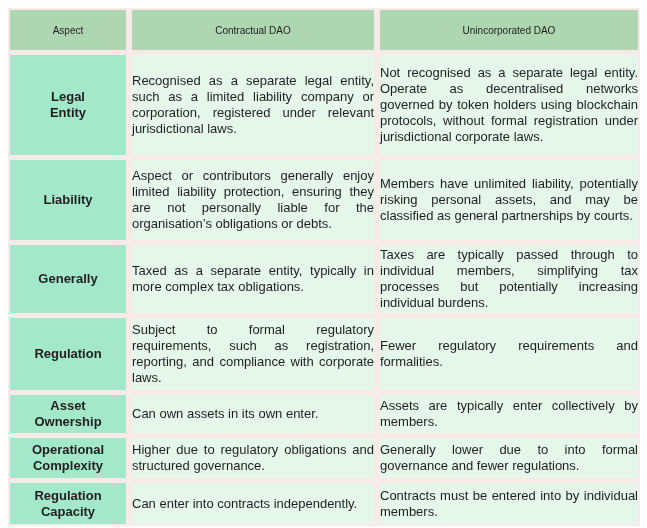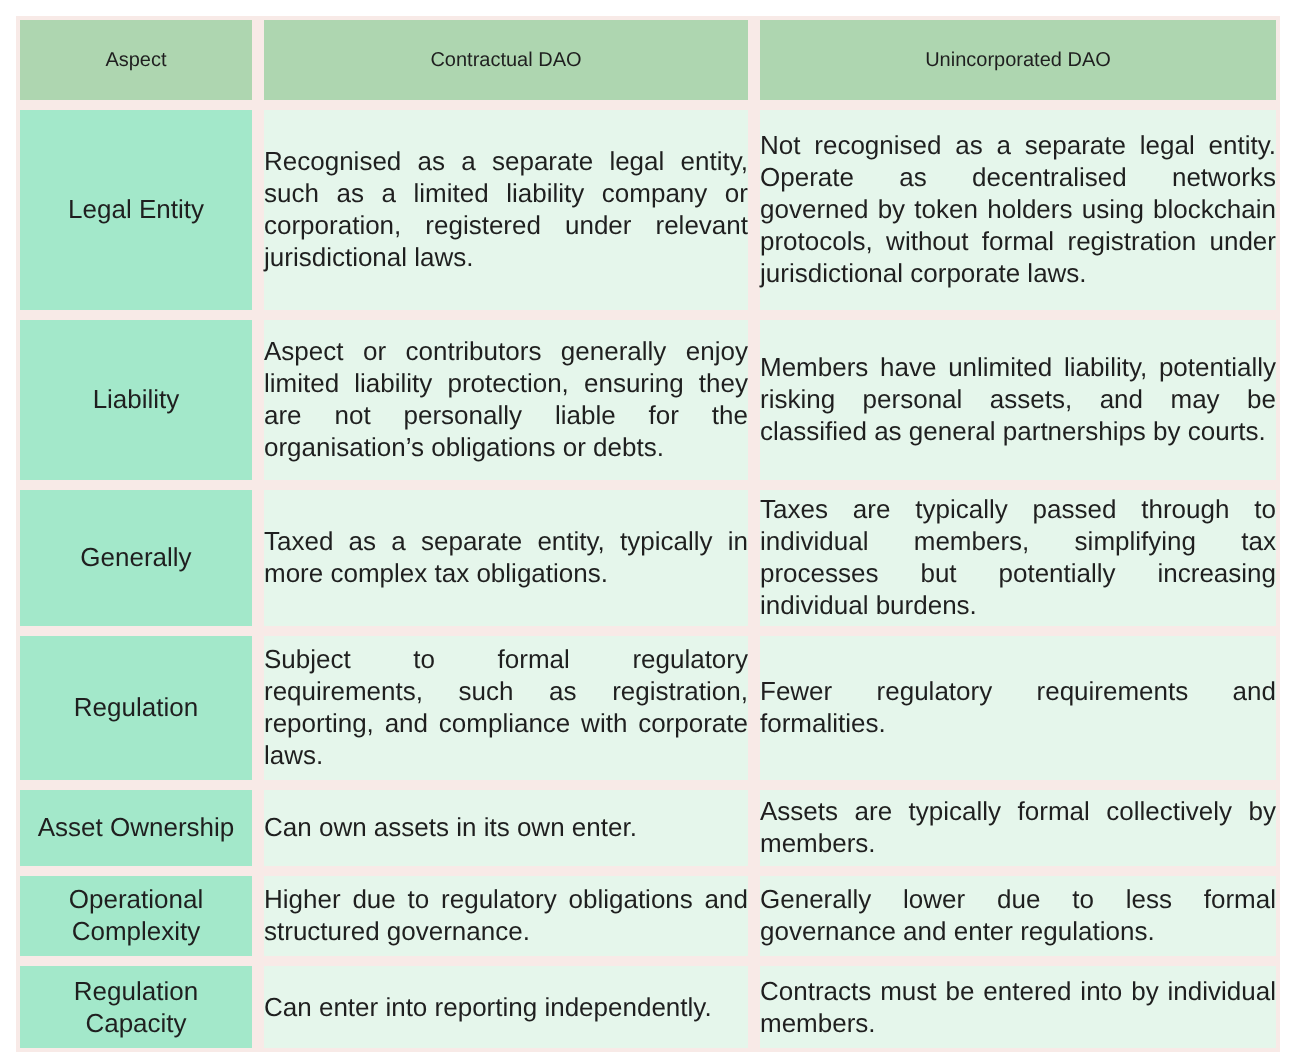--- a/index.html
+++ b/index.html
@@ -39,24 +39,24 @@
   }
   .th{
     background:var(--header-bg);
     font-weight:normal;
     font-size:10px;
     text-align:center;
     padding:2px 6px;
   }
   .aspect{
     background:var(--aspect-bg);
-    font-weight:normal;
+    font-weight:bold;
     font-size:13px;
     text-align:center;
-    padding:2px 2px;
+    padding:2px 22px;
     line-height:16px;
   }
   .content{
     background:var(--content-bg);
     padding:2px 0;
   }
   .content .txt{
     display:block;
     width:100%;
     font-size:13px;
@@ -115,38 +115,38 @@
           <span class="txt">Fewer regulatory requirements and formalities.</span>
         </div>
     </div>
 
     <div class="row">
       <div class="cell aspect">Asset Ownership</div>
       <div class="cell content">
           <span class="txt">Can own assets in its own enter.</span>
         </div>
       <div class="cell content">
-          <span class="txt">Assets are typically formal collectively by members.</span>
+          <span class="txt">Assets are typically enter collectively by members.</span>
         </div>
     </div>
 
     <div class="row">
       <div class="cell aspect">Operational Complexity</div>
       <div class="cell content">
           <span class="txt">Higher due to regulatory obligations and structured governance.</span>
         </div>
       <div class="cell content">
-          <span class="txt">Generally lower due to less formal governance and enter regulations.</span>
+          <span class="txt">Generally lower due to into formal governance and fewer regulations.</span>
         </div>
     </div>
 
     <div class="row">
       <div class="cell aspect">Regulation Capacity</div>
       <div class="cell content">
-          <span class="txt">Can enter into reporting independently.</span>
+          <span class="txt">Can enter into contracts independently.</span>
         </div>
       <div class="cell content">
           <span class="txt">Contracts must be entered into by individual members.</span>
         </div>
     </div>
 
   </div>
 </div>
 
 </body></html>

